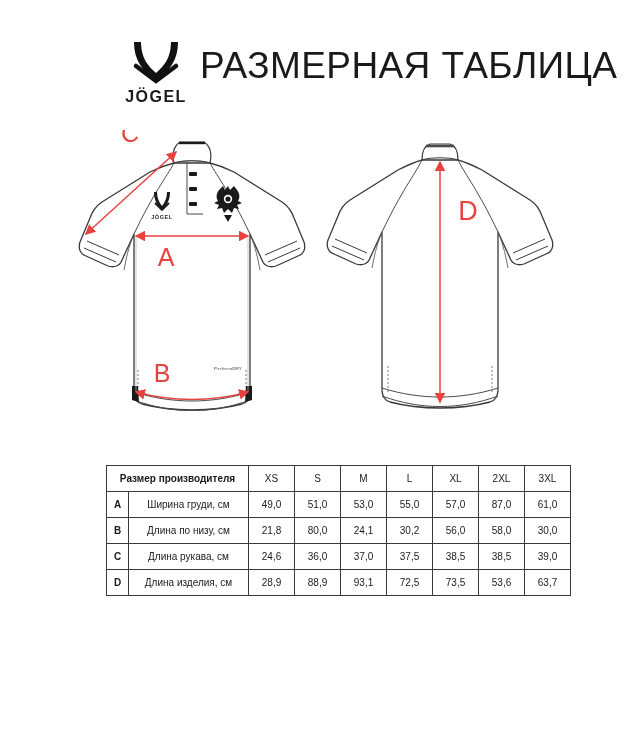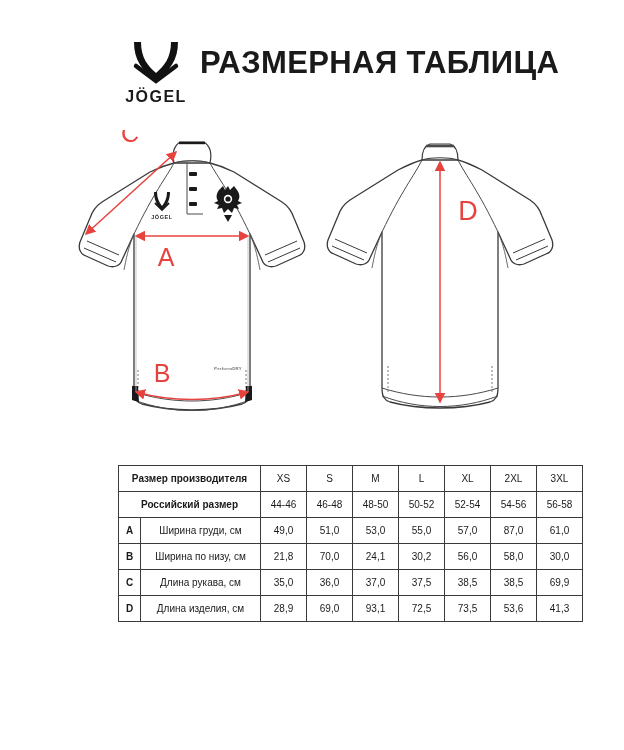--- a/index.html
+++ b/index.html
@@ -45,22 +45,22 @@
     text-align: center;
     font-size: 16px;
     font-weight: bold;
     letter-spacing: 1.5px;
     color: #1a1a1a;
   }
   #page-title {
     position: absolute;
     left: 200px;
     top: 45px;
-    font-size: 31px;
-    font-weight: bold;
+    font-size: 37px;
+    font-weight: normal;
     letter-spacing: 0.4px;
     color: #1a1a1a;
     white-space: nowrap;
   }
 
   
   #illustrations {
     position: absolute;
     left: 0;
     top: 130px;
@@ -72,21 +72,21 @@
     top: 0;
     width: 260px;
     height: 300px;
   }
   #shirt-front { left: 62px; }
   #shirt-back  { left: 310px; }
 
   
   #size-table-wrap {
     position: absolute;
-    left: 80px;
+    left: 68px;
     top: 465px;
     width: 464px;
     padding-left: 38px;
   }
   table#size-table {
     border-collapse: collapse;
     width: 464px;
     table-layout: fixed;
   }
   table#size-table td {
@@ -297,73 +297,63 @@
         <td class="hdr-span" colspan="2">Размер производителя</td>
         <td class="size-hdr">XS</td>
         <td class="size-hdr">S</td>
         <td class="size-hdr">M</td>
         <td class="size-hdr">L</td>
         <td class="size-hdr">XL</td>
         <td class="size-hdr">2XL</td>
         <td class="size-hdr">3XL</td>
       </tr>
 
-      <tr>
-        <td class="hdr-span" colspan="2">Российский размер</td>
-        <td class="size-cell">44-46</td>
-        <td class="size-cell">46-48</td>
-        <td class="size-cell">48-50</td>
-        <td class="size-cell">50-52</td>
-        <td class="size-cell">52-54</td>
-        <td class="size-cell">54-56</td>
-        <td class="size-cell">56-58</td>
-      </tr>
 
       <tr>
         <td class="letter-cell">A</td>
         <td class="desc-cell">Ширина груди, см</td>
         <td class="size-cell">49,0</td>
         <td class="size-cell">51,0</td>
         <td class="size-cell">53,0</td>
         <td class="size-cell">55,0</td>
         <td class="size-cell">57,0</td>
         <td class="size-cell">87,0</td>
         <td class="size-cell">61,0</td>
       </tr>
 
       <tr>
         <td class="letter-cell">B</td>
-        <td class="desc-cell">Ширина по низу, см</td>
+        <td class="desc-cell">Длина по низу, см</td>
         <td class="size-cell">21,8</td>
-        <td class="size-cell">70,0</td>
+        <td class="size-cell">80,0</td>
         <td class="size-cell">24,1</td>
         <td class="size-cell">30,2</td>
         <td class="size-cell">56,0</td>
         <td class="size-cell">58,0</td>
         <td class="size-cell">30,0</td>
       </tr>
 
       <tr>
         <td class="letter-cell">C</td>
         <td class="desc-cell">Длина рукава, см</td>
-        <td class="size-cell">35,0</td>
+        <td class="size-cell">24,6</td>
         <td class="size-cell">36,0</td>
         <td class="size-cell">37,0</td>
         <td class="size-cell">37,5</td>
         <td class="size-cell">38,5</td>
         <td class="size-cell">38,5</td>
-        <td class="size-cell">69,9</td>
+        <td class="size-cell">39,0</td>
       </tr>
 
       <tr>
         <td class="letter-cell">D</td>
         <td class="desc-cell">Длина изделия, см</td>
         <td class="size-cell">28,9</td>
-        <td class="size-cell">69,0</td>
+        <td class="size-cell">88,9</td>
         <td class="size-cell">93,1</td>
         <td class="size-cell">72,5</td>
         <td class="size-cell">73,5</td>
         <td class="size-cell">53,6</td>
-        <td class="size-cell">41,3</td>
+        <td class="size-cell">63,7</td>
       </tr>
     </tbody>
   </table>
 </div>
 
 </body></html>

